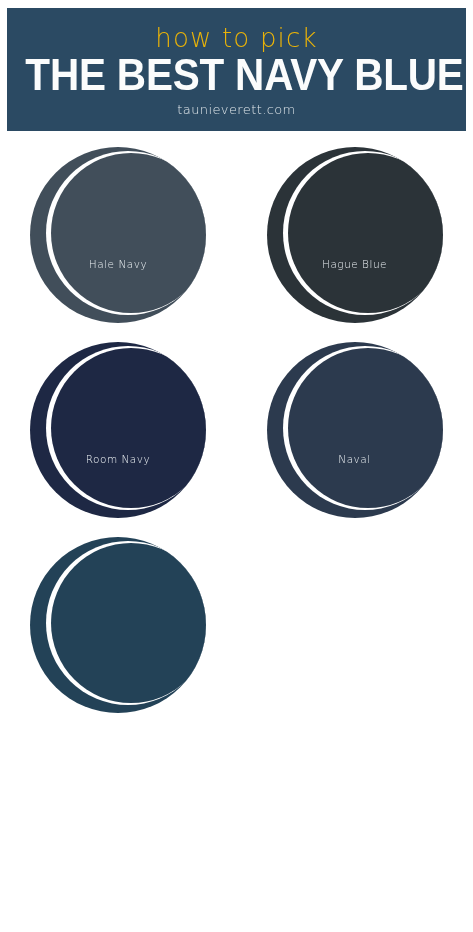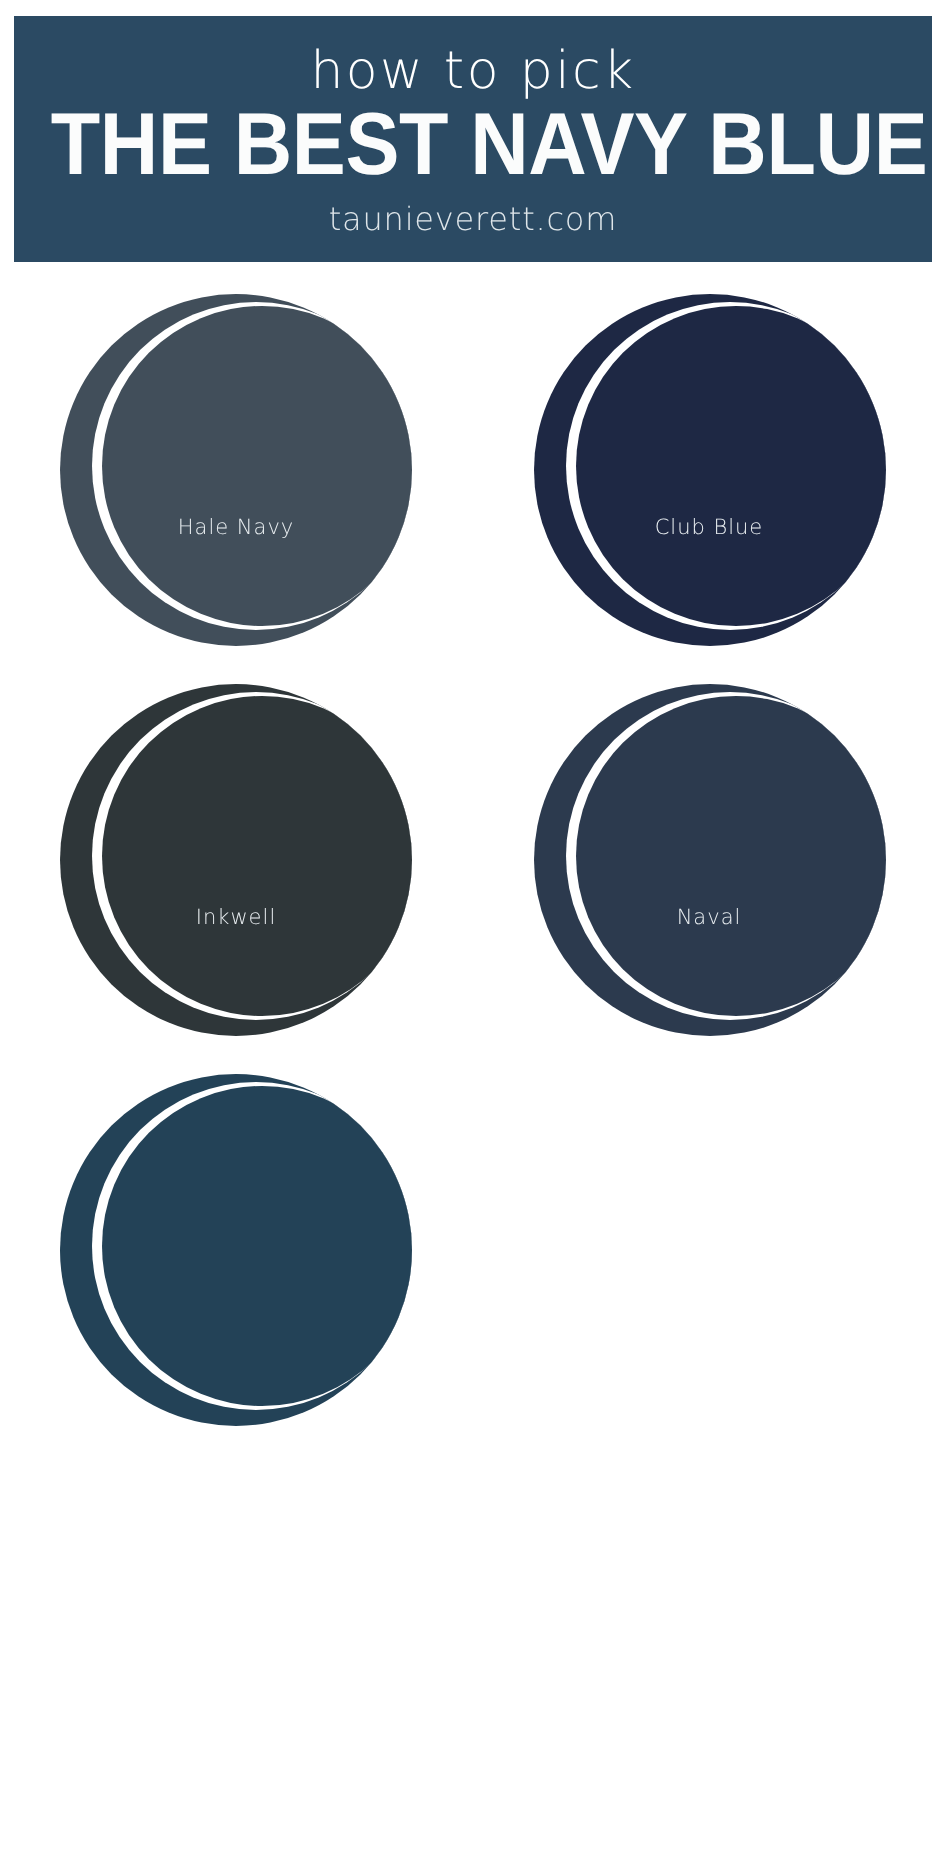--- a/index.html
+++ b/index.html
@@ -28,21 +28,21 @@
     flex-direction: column;
     align-items: center;
     justify-content: center;
   }
   #banner-inner {
     width: 100%;
     text-align: center;
     padding-top: 2px;
   }
   #kicker {
-    color: #ffffff;
+    color: #eab308;
     font-family: "DejaVu Sans", sans-serif;
     font-weight: 300;
     font-size: 26px;
     letter-spacing: 1.2px;
     line-height: 1;
     margin-bottom: 2px;
     white-space: nowrap;
   }
   #headline {
     color: #fbfcfc;
@@ -53,21 +53,21 @@
     letter-spacing: -0.2px;
     white-space: nowrap;
     transform: scaleX(0.92);
     transform-origin: center;
     margin-bottom: 6px;
   }
   #site-url {
     color: #dfe6ea;
     font-family: "DejaVu Sans", sans-serif;
     font-weight: 300;
-    font-size: 16px;
+    font-size: 13px;
     letter-spacing: 0.4px;
     line-height: 1;
     white-space: nowrap;
   }
 
   
   #swatch-grid {
     position: absolute;
     left: 0;
     top: 139px;
@@ -140,44 +140,44 @@
           <circle cx="100" cy="88" r="82" fill="#ffffff" clip-path="url(#clip0)"></circle>
           <circle cx="103" cy="88" r="80" fill="#414e5a" clip-path="url(#clip0)"></circle>
         </svg>
         <div class="blob-label">Hale Navy</div>
       </div>
     </div>
     <div class="swatch-cell">
       <div class="blob">
         <svg viewBox="0 0 180 180">
           <defs>
+            <clipPath id="clip3">
+              <circle cx="90" cy="90" r="88"></circle>
+            </clipPath>
+          </defs>
+          <circle cx="90" cy="90" r="88" fill="#2b3338"></circle>
+          <circle cx="100" cy="88" r="82" fill="#ffffff" clip-path="url(#clip3)"></circle>
+          <circle cx="103" cy="88" r="80" fill="#2b3338" clip-path="url(#clip3)"></circle>
+        </svg>
+        <div class="blob-label">Hague Blue</div>
+      </div>
+    </div>
+    <div class="swatch-cell">
+      <div class="blob">
+        <svg viewBox="0 0 180 180">
+          <defs>
             <clipPath id="clip4">
               <circle cx="90" cy="90" r="88"></circle>
             </clipPath>
           </defs>
           <circle cx="90" cy="90" r="88" fill="#1e2844"></circle>
           <circle cx="100" cy="88" r="82" fill="#ffffff" clip-path="url(#clip4)"></circle>
           <circle cx="103" cy="88" r="80" fill="#1e2844" clip-path="url(#clip4)"></circle>
         </svg>
-        <div class="blob-label">Club Blue</div>
-      </div>
-    </div>
-    <div class="swatch-cell">
-      <div class="blob">
-        <svg viewBox="0 0 180 180">
-          <defs>
-            <clipPath id="clip5">
-              <circle cx="90" cy="90" r="88"></circle>
-            </clipPath>
-          </defs>
-          <circle cx="90" cy="90" r="88" fill="#2e3639"></circle>
-          <circle cx="100" cy="88" r="82" fill="#ffffff" clip-path="url(#clip5)"></circle>
-          <circle cx="103" cy="88" r="80" fill="#2e3639" clip-path="url(#clip5)"></circle>
-        </svg>
-        <div class="blob-label">Inkwell</div>
+        <div class="blob-label">Room Navy</div>
       </div>
     </div>
     <div class="swatch-cell">
       <div class="blob">
         <svg viewBox="0 0 180 180">
           <defs>
             <clipPath id="clip6">
               <circle cx="90" cy="90" r="88"></circle>
             </clipPath>
           </defs>

